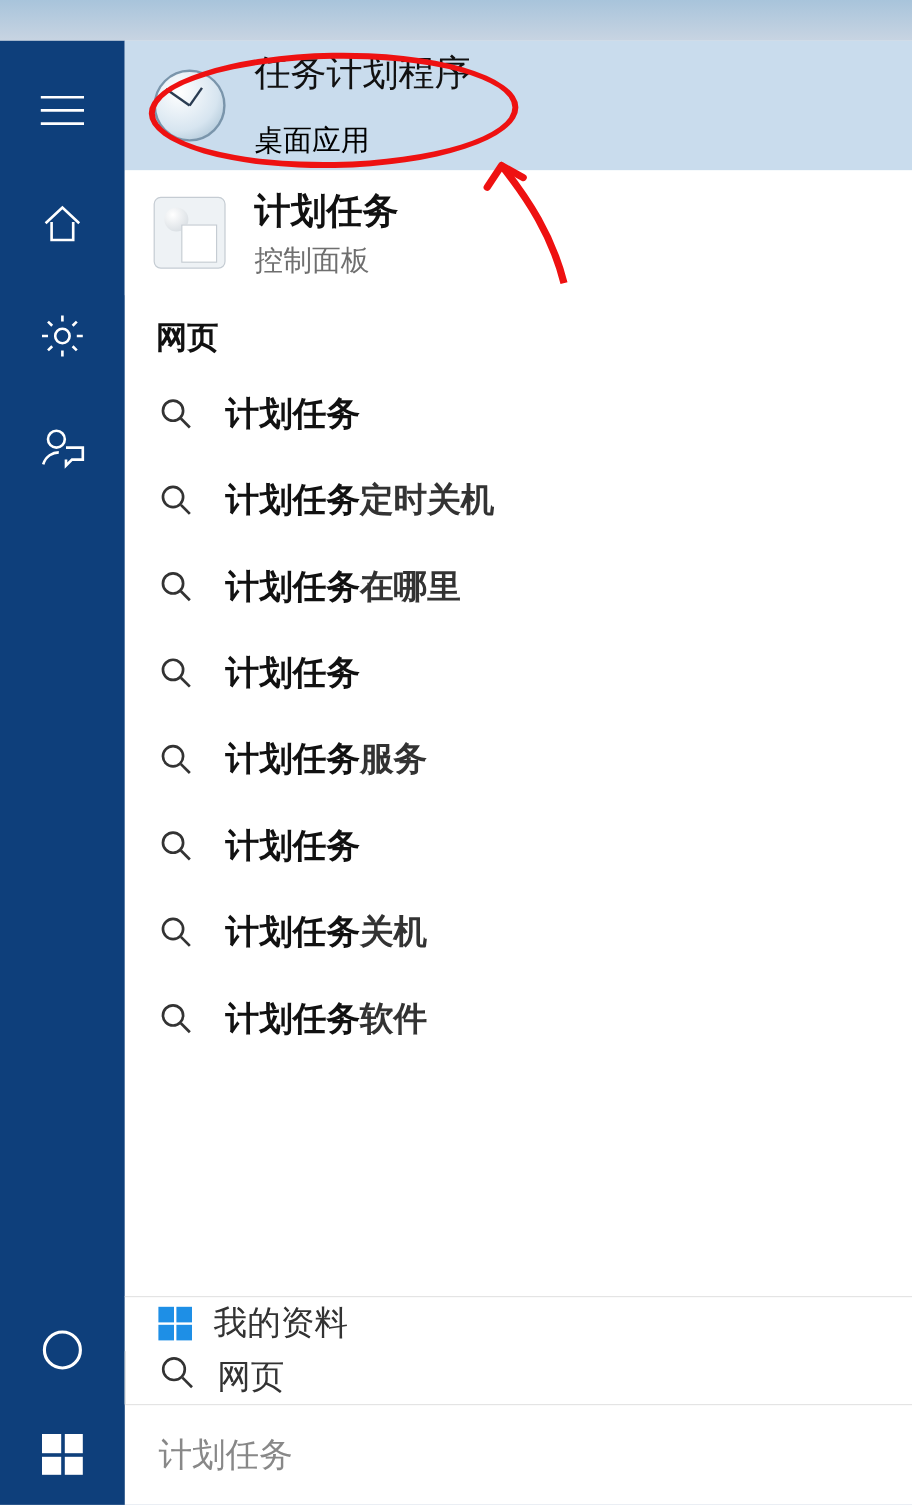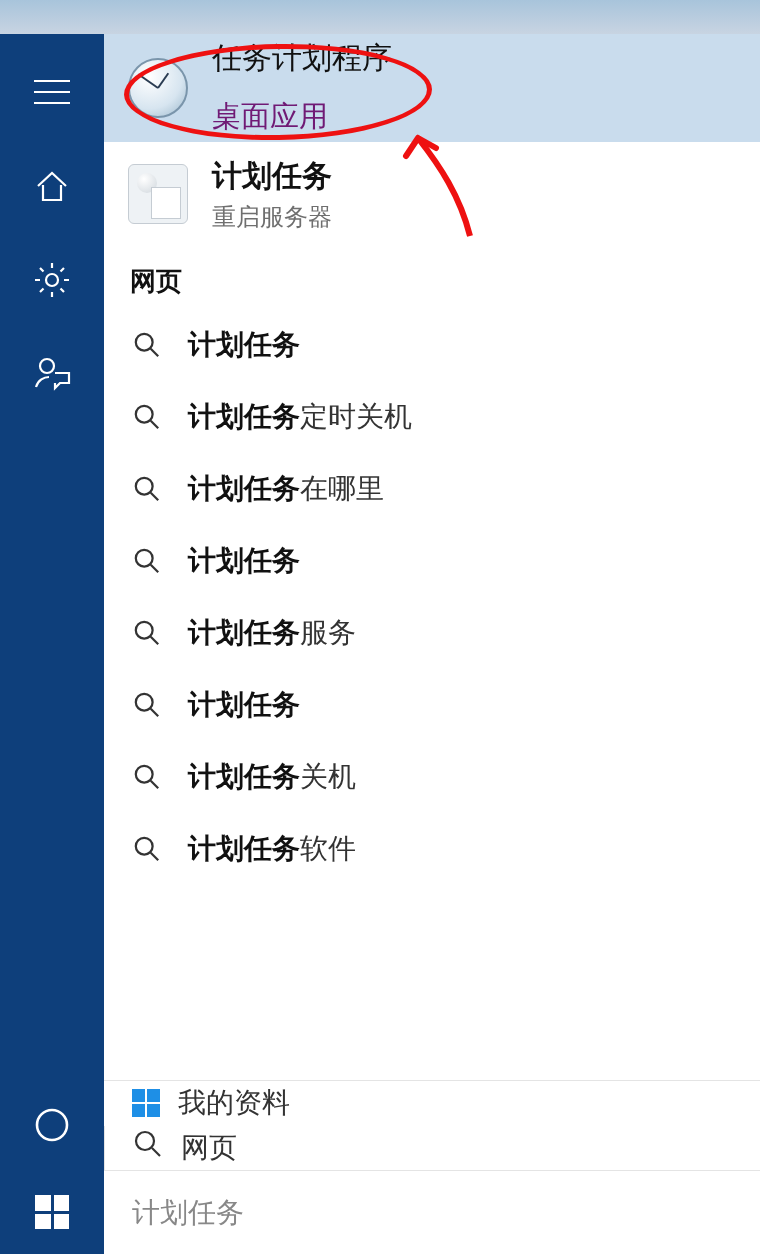--- a/index.html
+++ b/index.html
@@ -35,21 +35,21 @@
     padding: 18px 34px 18px 22px;
     height: 108px;
     cursor: pointer;
   }
   .best .icon-lg {
     width: 64px; height: 64px; flex: 0 0 64px;
     display: flex; align-items: center; justify-content: center;
     margin-right: 22px;
   }
   .best .title { font-size: 30px; color: #111; line-height: 1.25; }
-  .best .sub   { font-size: 29px; color: #701a75; margin-top: 20px; }
+  .best .sub   { font-size: 24px; color: #000000; margin-top: 20px; }
 
   
   .app2 {
     background: #fff;
     display: flex; align-items: center;
     padding: 18px 22px;
     height: 104px;
     cursor: pointer;
   }
   .app2 .icon-lg {
@@ -72,21 +72,21 @@
     padding: 14px 26px;
     font-size: 28px; color:#111; cursor: pointer;
     height: 72px;
   }
   .sug .sicon {
     width: 34px; height: 34px; flex: 0 0 34px; margin-right: 24px;
     display: flex; align-items: center; justify-content: center;
   }
   .sug .sicon svg { stroke:#333; stroke-width:2.4; fill:none; }
   .sug-bold { font-weight: 700; }
-  .sug-norm { font-weight: 400; color:#333; }
+  .sug-norm { font-weight: 700; color:#333; }
 
   
   .filters {
     position: absolute; left: 104px; right: 0; bottom: 84px; height: 90px;
     background: #fff;
     border-top: 1px solid #e4e4e4;
     display: flex; align-items: stretch; flex-direction: column;
   }
   .filter {
     flex: 1; display: flex; align-items: center; gap: 18px;
@@ -222,21 +222,21 @@
 
     <div class="app2">
       <div class="icon-lg">
         <div class="cpl-icon">
             <span class="cpl-tick"></span>
             <span class="cpl-tick2"></span>
           </div>
       </div>
       <div>
         <div class="title">计划任务</div>
-        <div class="sub">重启服务器</div>
+        <div class="sub">控制面板</div>
       </div>
     </div>
 
     <div class="sect">网页</div>
 
     <div class="sugs" id="sugs">
         <div class="sug">
           <span class="sicon">
             <svg width="28" height="28" viewBox="0 0 30 30">
               <circle cx="12" cy="12" r="9"></circle>

